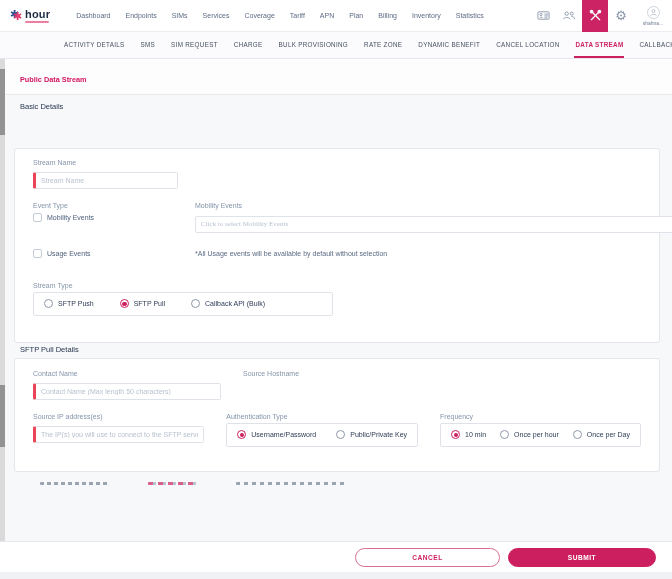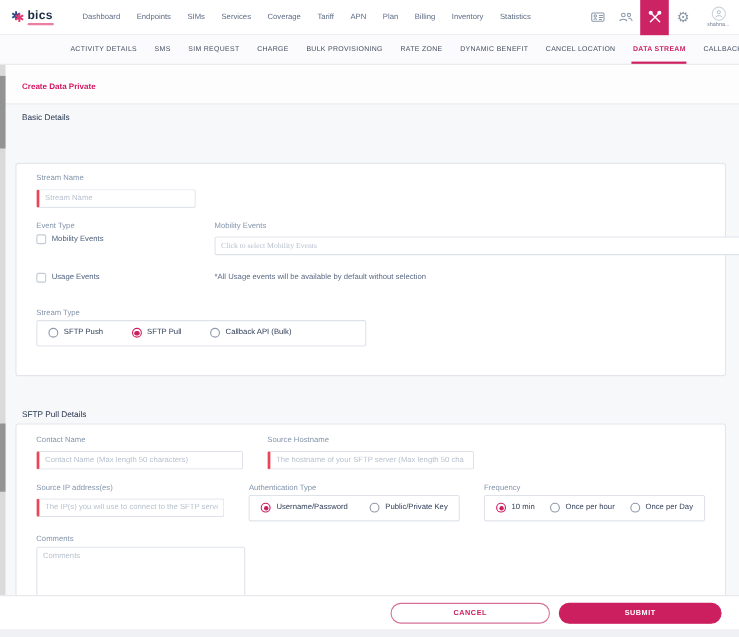--- a/index.html
+++ b/index.html
@@ -92,21 +92,21 @@
 
 <div class="app">
 
   <header class="topbar">
     <div class="logo">
       <span class="logo-mark">
           <span class="a1">✱</span>
           <span class="a2">✱</span>
         </span>
       <span class="logo-txt">
-        <span class="logo-name">bics</span>
+        <span class="logo-name">hour</span>
         <span class="logo-tag"></span>
       </span>
     </div>
     <nav class="main-nav">
       <span>Dashboard</span>
       <span>Endpoints</span>
       <span>SIMs</span>
       <span>Services</span>
       <span>Coverage</span>
       <span>Tariff</span>
@@ -167,21 +167,21 @@
     <span class="tab">CALLBACK API</span>
   </div>
 
   <div class="content">
     <div class="scroll-strip">
       <span class="scroll-thumb t1"></span>
       <span class="scroll-thumb t2"></span>
     </div>
 
     <div class="title-row">
-      <span class="page-title">Create Data Private</span>
+      <span class="page-title">Public Data Stream</span>
     </div>
 
     <h2 class="sec-head">Basic Details</h2>
     <section class="panel basic">
 
       <div style="width:150px;">
         <label class="flabel">Stream Name</label>
         <input class="tinput req w145" type="text" placeholder="Stream Name" style="">
       </div>
 
@@ -219,31 +219,30 @@
             <span class="radio-label">SFTP Pull</span>
           </span>
           <span class="radio-opt">
             <span class="radio"></span>
             <span class="radio-label">Callback API (Bulk)</span>
           </span>
         </div>
       </div>
     </section>
 
-    <h2 class="sec-head" style="margin-top:30px;">SFTP Pull Details</h2>
+    <h2 class="sec-head" style="margin-top:2px;">SFTP Pull Details</h2>
     <section class="panel sftp">
 
       <div class="grid3">
         <div>
           <label class="flabel">Contact Name</label>
           <input class="tinput req" type="text" placeholder="Contact Name (Max length 50 characters)" style="">
         </div>
         <div>
           <label class="flabel">Source Hostname</label>
-          <input class="tinput req" type="text" placeholder="The hostname of your SFTP server (Max length 50 cha" style="">
         </div>
       </div>
 
       <div class="grid3" style="margin-top:13px;">
         <div>
           <label class="flabel">Source IP address(es)</label>
           <input class="tinput req" type="text" placeholder="The IP(s) you will use to connect to the SFTP server. U" style="">
         </div>
         <div>
           <label class="flabel">Authentication Type</label>
@@ -270,27 +269,20 @@
               <span class="radio-label">Once per hour</span>
             </span>
             <span class="radio-opt">
               <span class="radio"></span>
               <span class="radio-label">Once per Day</span>
             </span>
           </div>
         </div>
       </div>
 
-      <div style="margin-top:13px;">
-        <label class="flabel">Comments</label>
-        <span class="comments-wrap">
-          <textarea class="tarea" placeholder="Comments" style=""></textarea>
-          <span class="resize-handle"></span>
-        </span>
-      </div>
     </section>
 
     <div class="clipped-row">
       <span class="frag g1"></span>
       <span class="frag p"></span>
       <span class="frag g2"></span>
     </div>
   </div>
 
   <footer class="actionbar">

